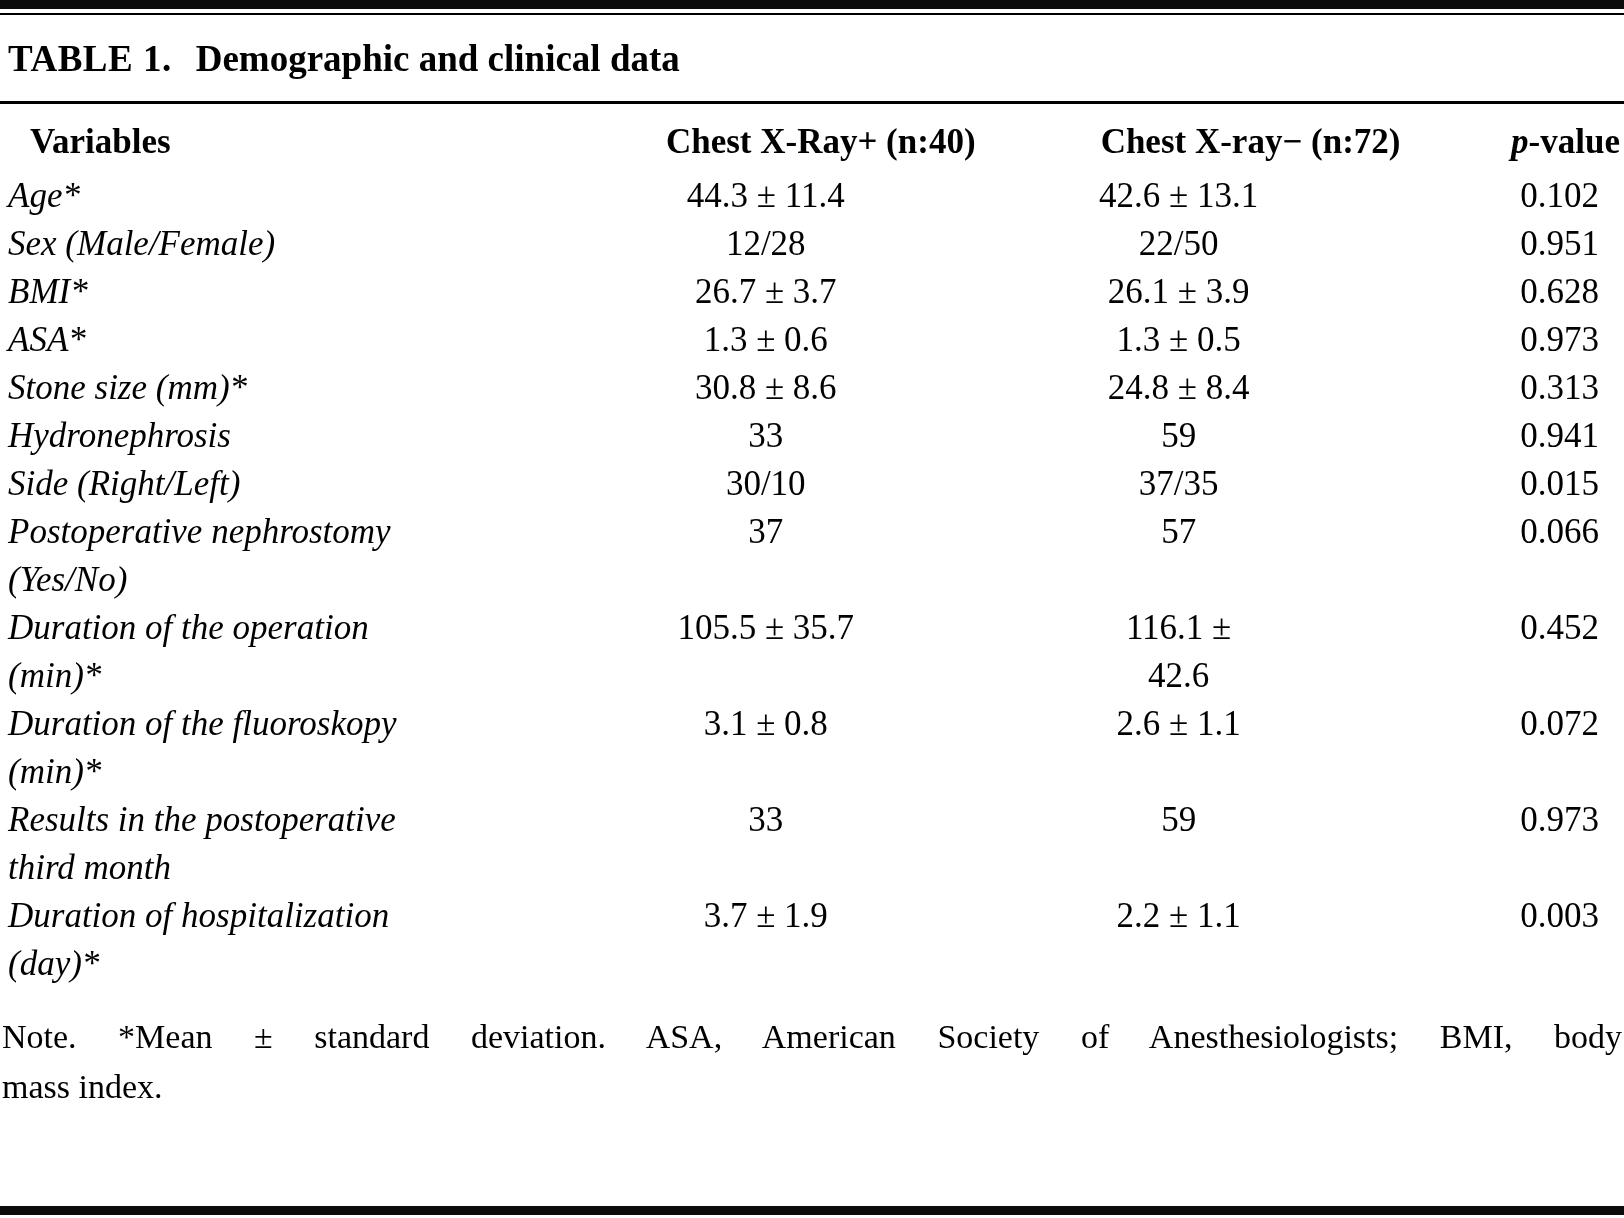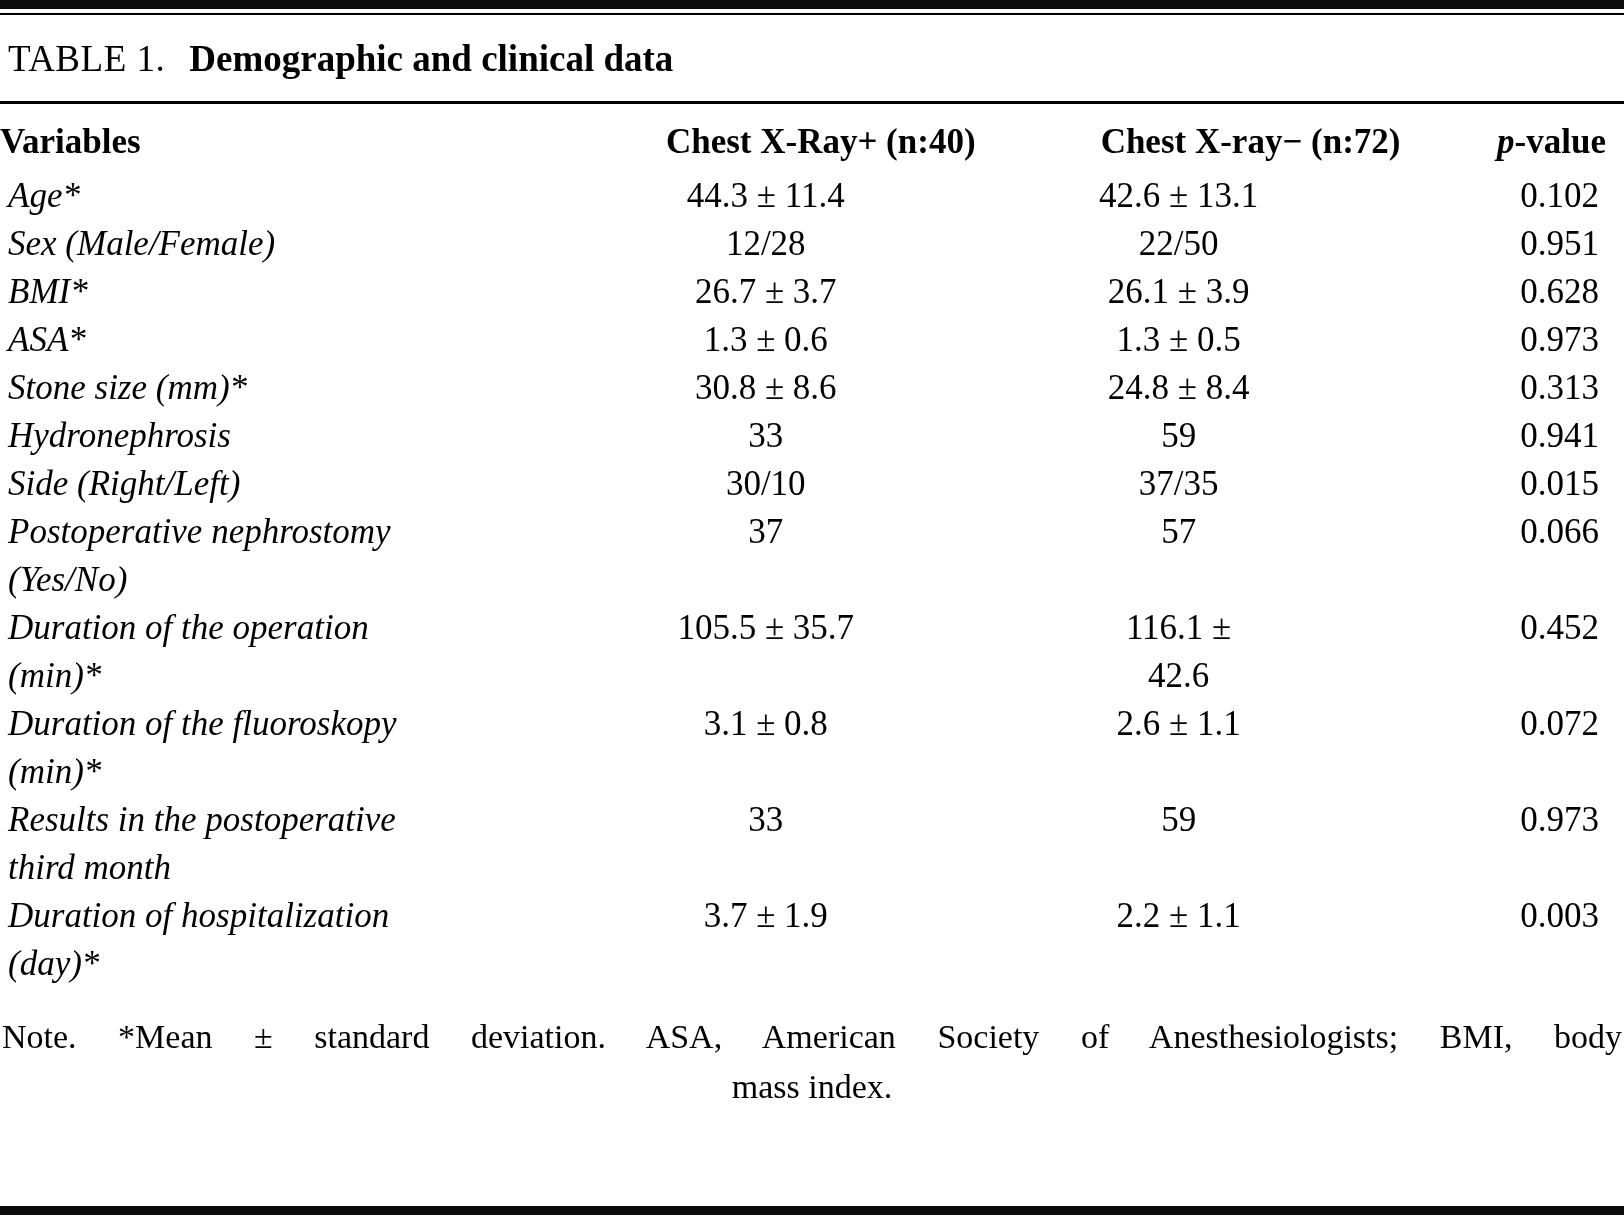--- a/index.html
+++ b/index.html
@@ -29,21 +29,21 @@
     background: #000;
     margin-top: 4px;
   }
   .caption {
     font-size: 37px;
     line-height: 48px;
     padding: 20px 10px 18px 8px;
     white-space: nowrap;
   }
   .caption .cap-label {
-    font-weight: normal;
+    font-weight: bold;
     letter-spacing: 0.5px;
   }
   .caption .cap-title {
     font-weight: bold;
     margin-left: 24px;
   }
   .rule-mid {
     height: 2.5px;
     background: #000;
   }
@@ -62,39 +62,39 @@
     line-height: 48px;
     padding: 0;
     white-space: pre-line;
   }
   thead th {
     font-weight: bold;
     white-space: nowrap;
     padding-top: 14px;
     padding-bottom: 6px;
   }
-  th.c1 { text-align: left; }
+  th.c1 { text-align: left; padding-left: 30px; }
   th.c2 { text-align: center; padding-left: 50px; }
   th.c3 { text-align: center; padding-left: 110px; }
-  th.c4 { text-align: right; padding-right: 18px; }
+  th.c4 { text-align: right; padding-right: 4px; }
   td.c1 { text-align: left; padding-left: 8px; font-style: italic; }
   td.c2 { text-align: center; padding-right: 60px; }
   td.c3 { text-align: center; padding-right: 30px; }
   td.c4 { text-align: right; padding-right: 25px; }
   .note {
     margin: 24px 2px 0 2px;
     font-size: 34px;
     line-height: 50px;
   }
   .note-line-1 {
     text-align: justify;
     text-align-last: justify;
   }
   .note-line-2 {
-    text-align: center;
+    text-align: left;
   }
   .rule-bottom {
     position: absolute;
     left: 0;
     right: 0;
     bottom: 3px;
     height: 9px;
     background: #0b0b0b;
   }
 </style>

